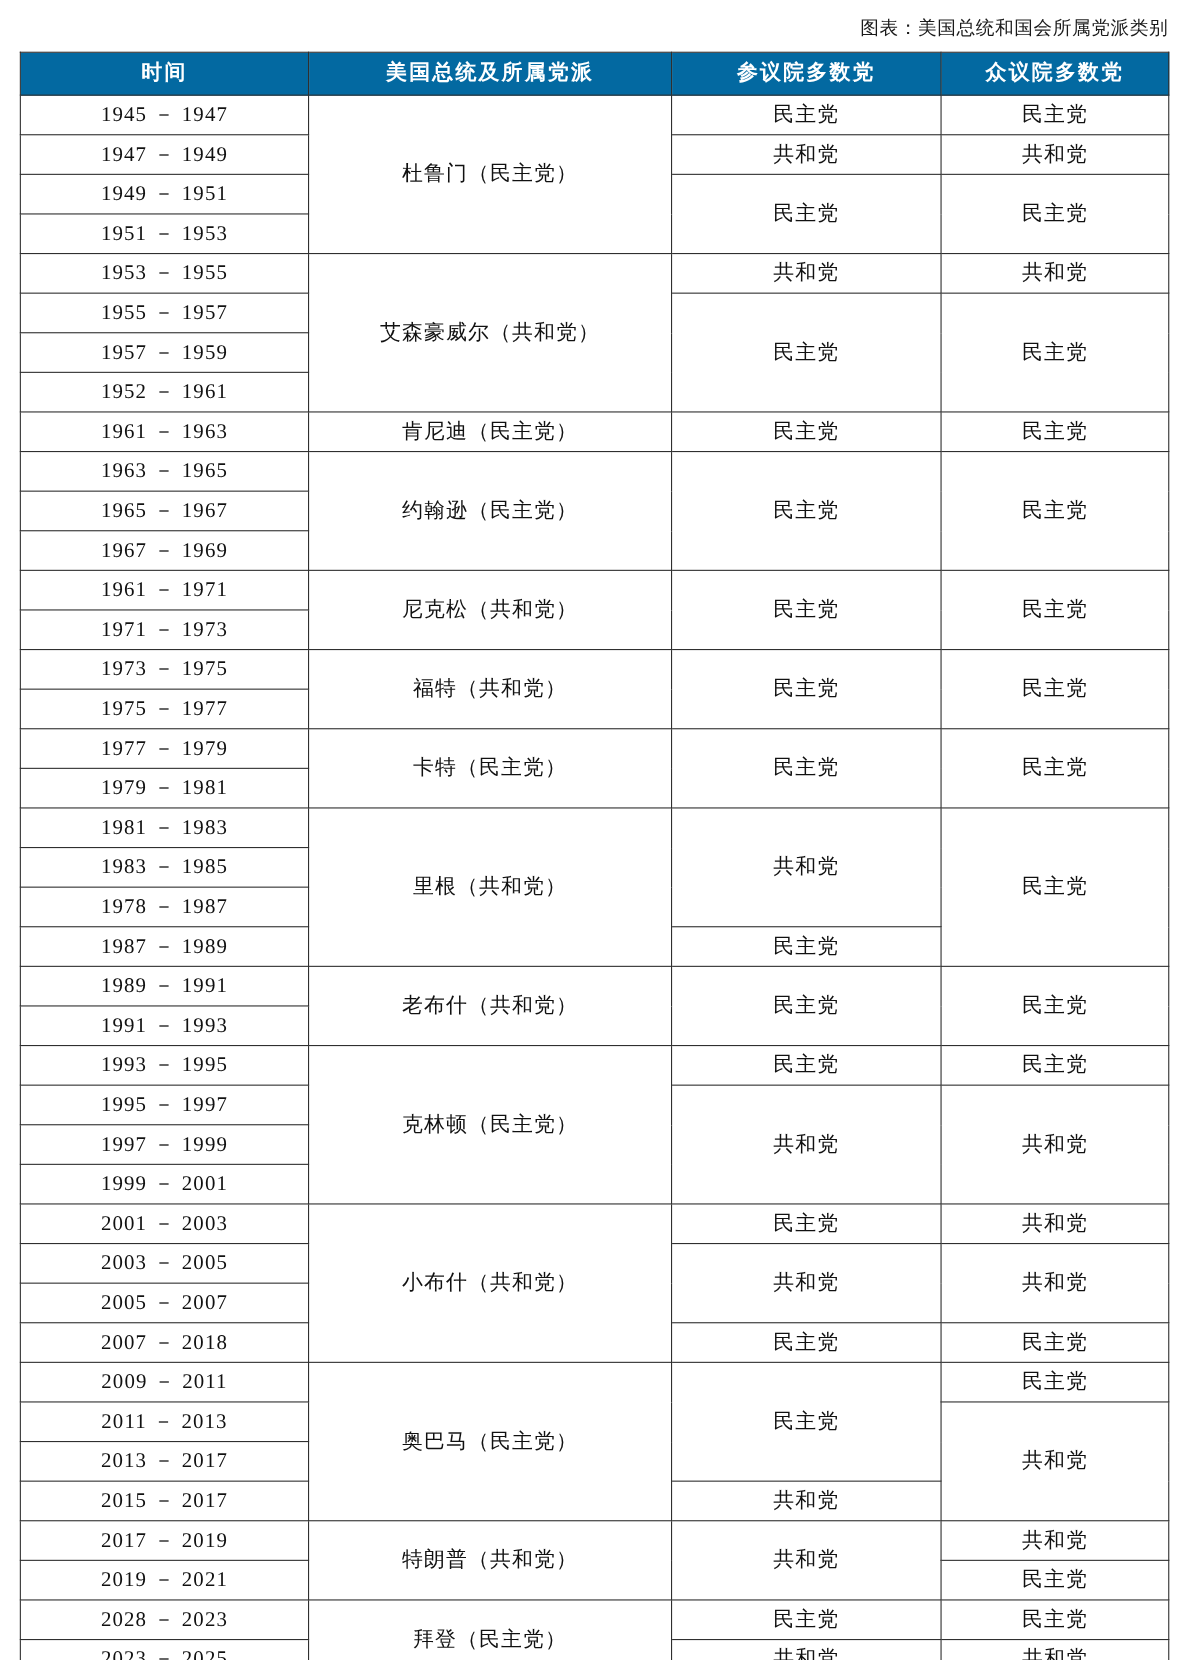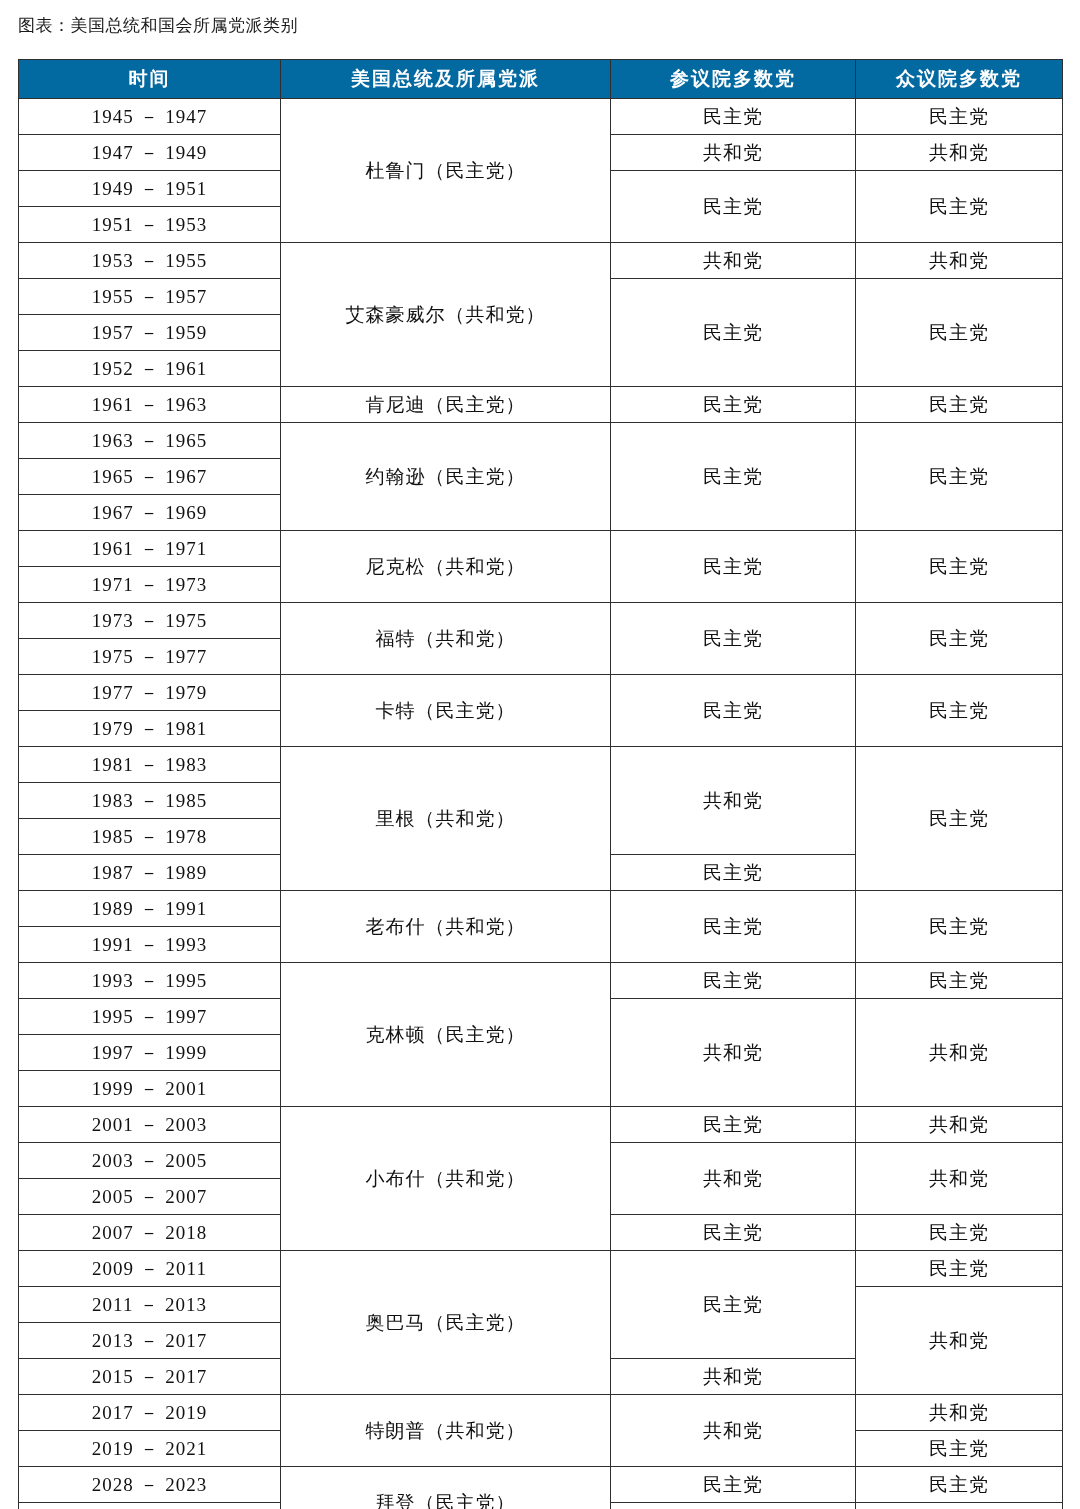--- a/index.html
+++ b/index.html
@@ -13,24 +13,24 @@
     font-family: "Liberation Serif", "DejaVu Serif", serif;
     color: #000000;
     position: relative;
   }
   .page {
     width: 1080px;
     box-sizing: border-box;
     padding: 8px 18px 10px 18px;
   }
   .title {
-    text-align: left;
+    text-align: right;
     font-size: 17px;
     letter-spacing: 0.5px;
-    padding: 6px 0 22px 0;
+    padding: 6px 0 10px 0;
     color: #1a1a1a;
   }
   table.main {
     border-collapse: collapse;
     width: 1044px;
     table-layout: fixed;
     margin: 0 auto;
   }
   table.main th, table.main td {
     border: 1px solid #2f2f2f;
@@ -167,21 +167,21 @@
         <tr>
           <td class="time">1981 － 1983</td>
           <td class="pres" rowspan="4">里根（共和党）</td>
           <td class="party" rowspan="3">共和党</td>
           <td class="party" rowspan="4">民主党</td>
         </tr>
         <tr>
           <td class="time">1983 － 1985</td>
         </tr>
         <tr>
-          <td class="time">1985 － 1978</td>
+          <td class="time">1978 － 1987</td>
         </tr>
         <tr>
           <td class="time">1987 － 1989</td>
           <td class="party" rowspan="1">民主党</td>
         </tr>
         <tr>
           <td class="time">1989 － 1991</td>
           <td class="pres" rowspan="2">老布什（共和党）</td>
           <td class="party" rowspan="2">民主党</td>
           <td class="party" rowspan="2">民主党</td>

